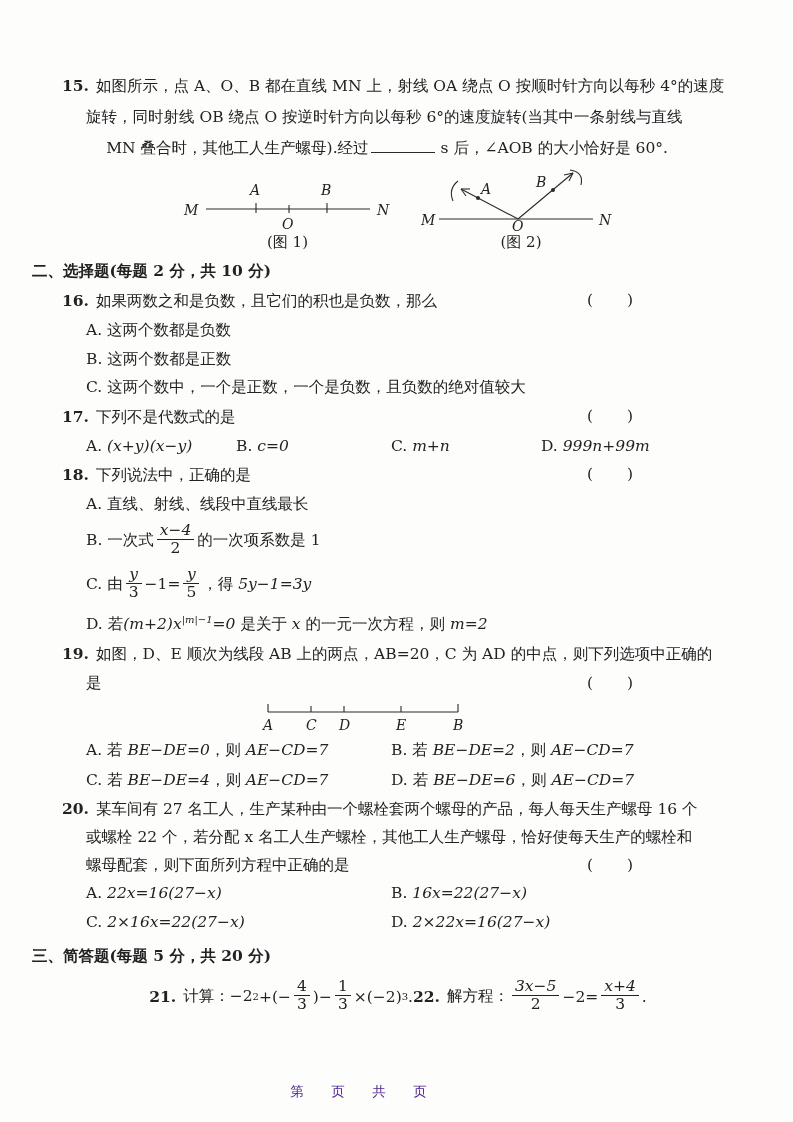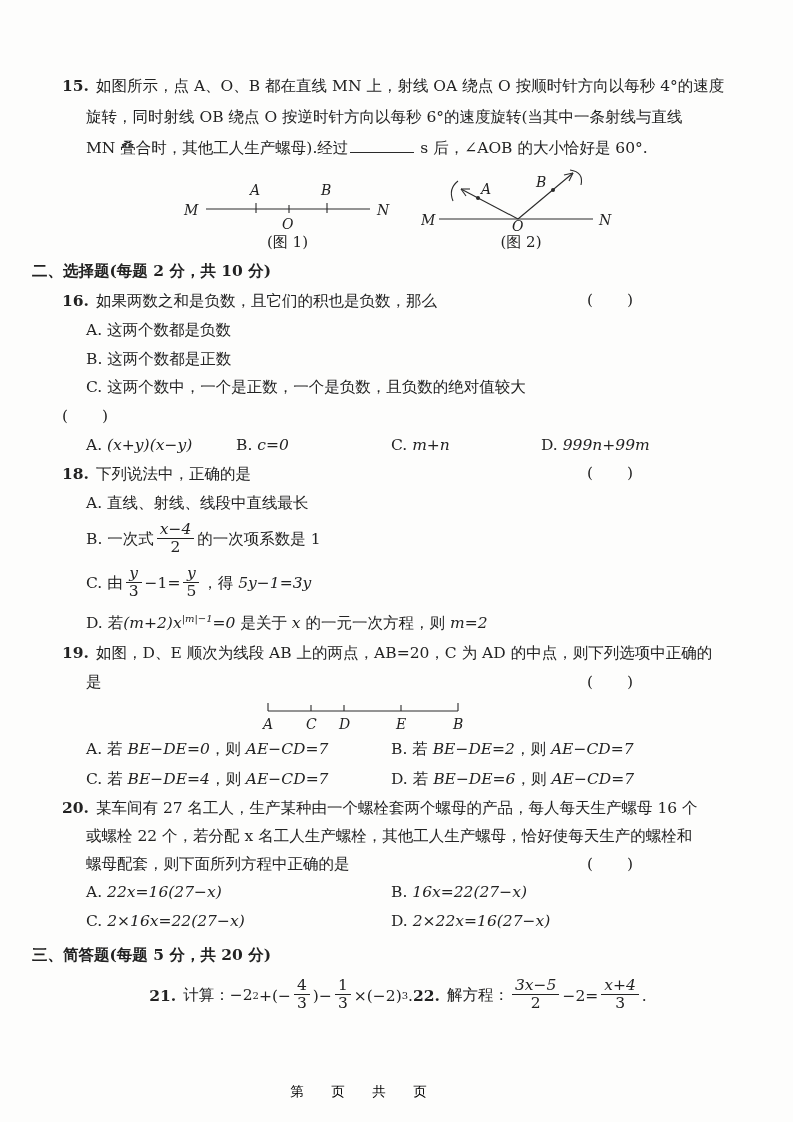--- a/index.html
+++ b/index.html
@@ -8,21 +8,21 @@
     width: 793px; height: 1122px;
     background: #fdfdfc;
     color: #222;
     font-family: "DejaVu Serif", "Liberation Serif", serif;
     font-size: 15.5px;
   }
   .page { position: relative; width: 724px; height: 1122px; overflow: hidden; background: #fdfdfc; }
   .content { padding: 70px 56px 0 62px; }
 
   .qline { line-height: 31px; white-space: nowrap; }
-  .indent { padding-left: 24px; }
+  .indent { padding-left: 24px; text-align: right; }
   .qnum { font-weight: bold; margin-right: 7px; }
   .sechead { font-weight: bold; line-height: 30px; margin-left: -30px; white-space: nowrap; }
   .blank { display: inline-block; width: 64px; height: 13px; border-bottom: 1px solid #2a2a2a; margin: 0 6px 0 2px; }
 
   .stemrow { display: flex; justify-content: space-between; line-height: 29px; white-space: nowrap; }
   .bracket { margin-right: 34px; letter-spacing: 1px; }
 
   .opt { padding-left: 24px; line-height: 28.6px; white-space: nowrap; }
   .optrow { padding-left: 24px; display: flex; line-height: 28px; white-space: nowrap; }
   .o17-a { width: 150px; } .o17-b { width: 155px; } .o17-c { width: 150px; }
@@ -47,21 +47,21 @@
   .q19figwrap { display: flex; justify-content: center; margin: 2px 0 2px 0; }
 
   .q2122row { display: flex; margin-top: 8px; }
   .qitem { display: flex; align-items: center; white-space: nowrap; }
   .q21 { width: 351px; justify-content: flex-end; }
 
   .footer {
     position: absolute; left: 0; right: 0; top: 1083px;
     text-align: center;
     font-family: "DejaVu Sans", "Liberation Sans", sans-serif;
-    font-size: 13.5px; letter-spacing: 7px; color: #000000;
+    font-size: 13.5px; letter-spacing: 7px; color: #4c1d95;
   }
 </style>
 </head>
 <body>
 
 <div class="page">
   <div class="content">
 
     <div>
       <div class="qline">
@@ -120,20 +120,21 @@
         <div><span class="qnum">16.</span><span>如果两数之和是负数，且它们的积也是负数，那么</span></div>
         <span class="bracket">(　　)</span>
       </div>
       <div class="opt">A. 这两个数都是负数</div>
       <div class="opt">B. 这两个数都是正数</div>
       <div class="opt">C. 这两个数中，一个是正数，一个是负数，且负数的绝对值较大</div>
     </div>
 
     <div>
       <div class="stemrow">
+        <div><span class="qnum">17.</span><span>下列不是代数式的是</span></div>
         <span class="bracket">(　　)</span>
       </div>
       <div class="optrow">
         <span class="o17-a"><span>A.</span> <span class="it">(x+y)(x−y)</span></span>
         <span class="o17-b"><span>B.</span> <span class="it">c=0</span></span>
         <span class="o17-c"><span>C.</span> <span class="it">m+n</span></span>
         <span><span>D.</span> <span class="it">999n+99m</span></span>
       </div>
     </div>
 

